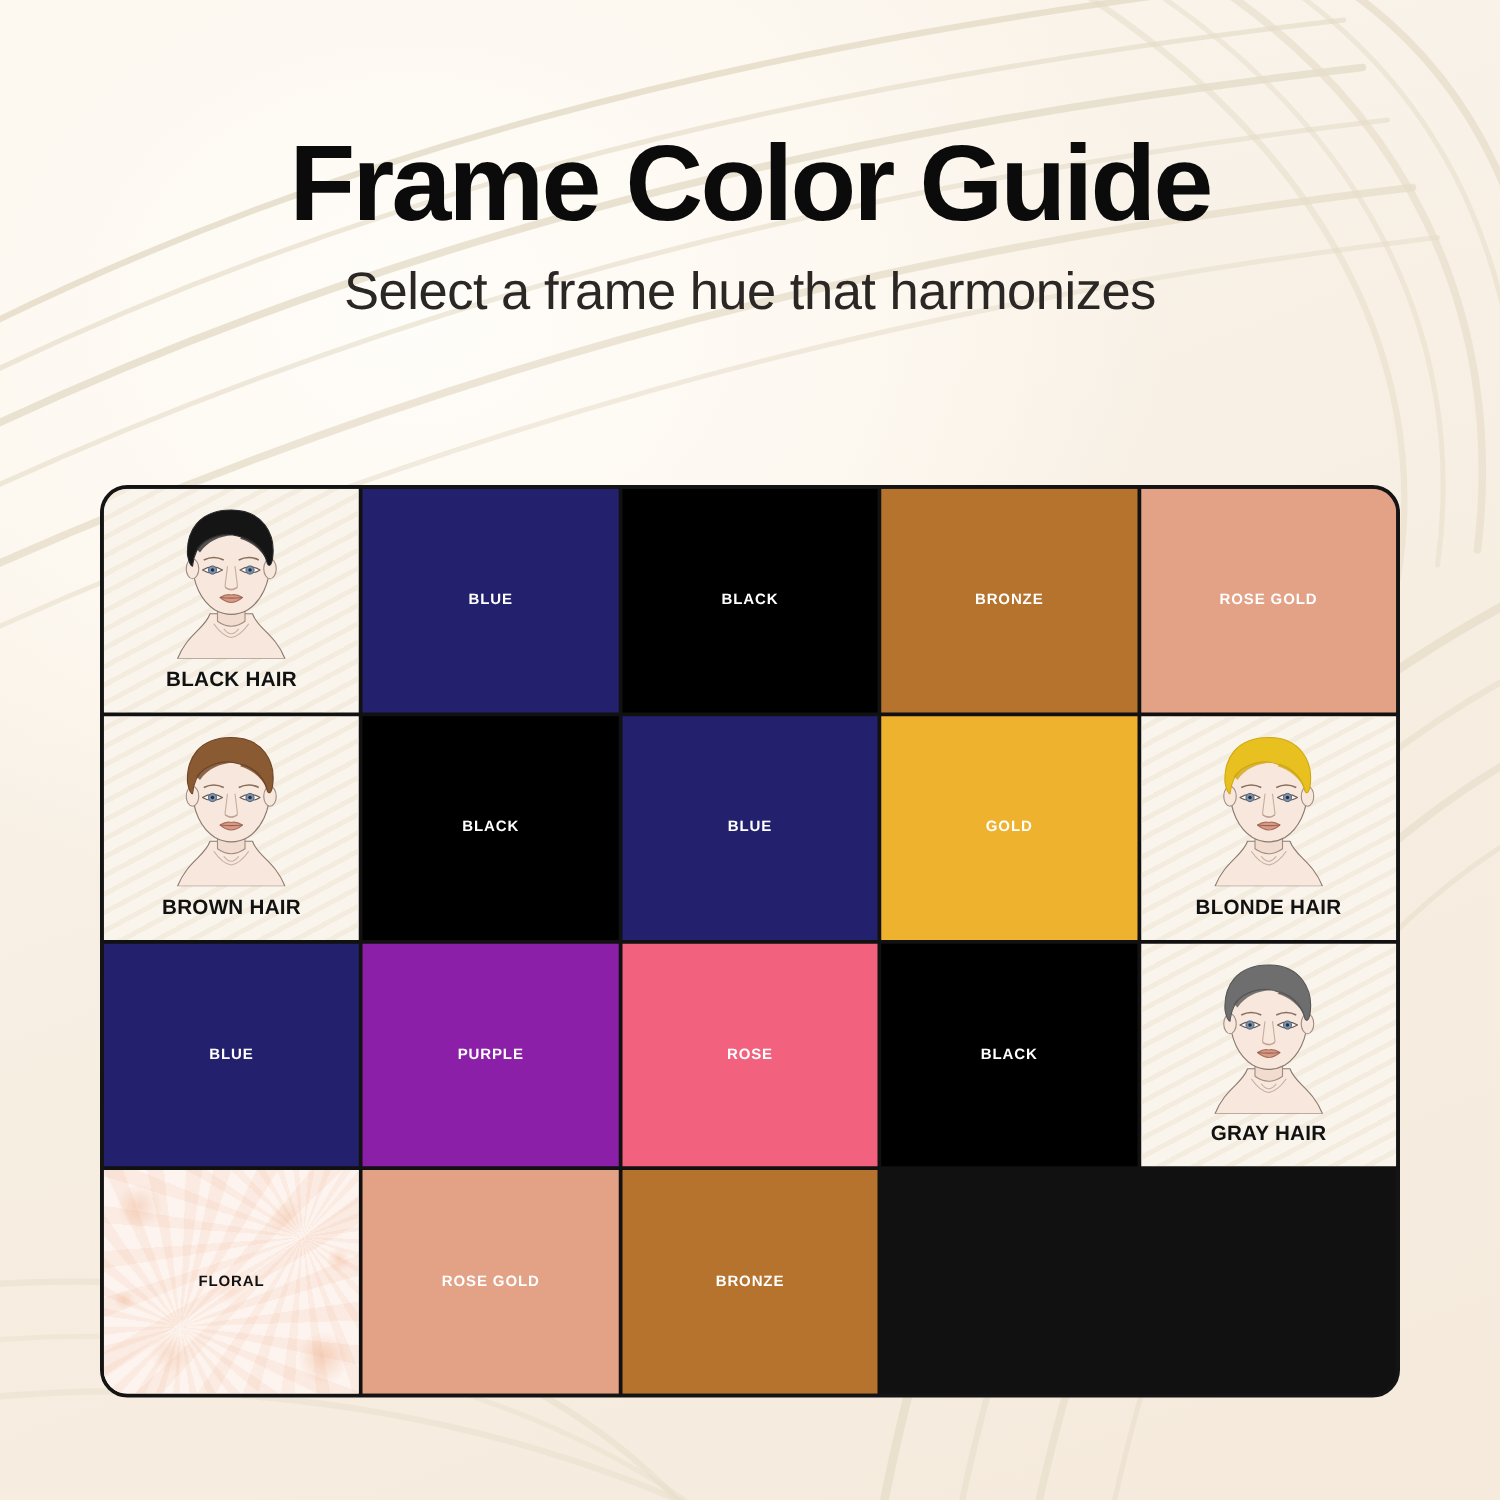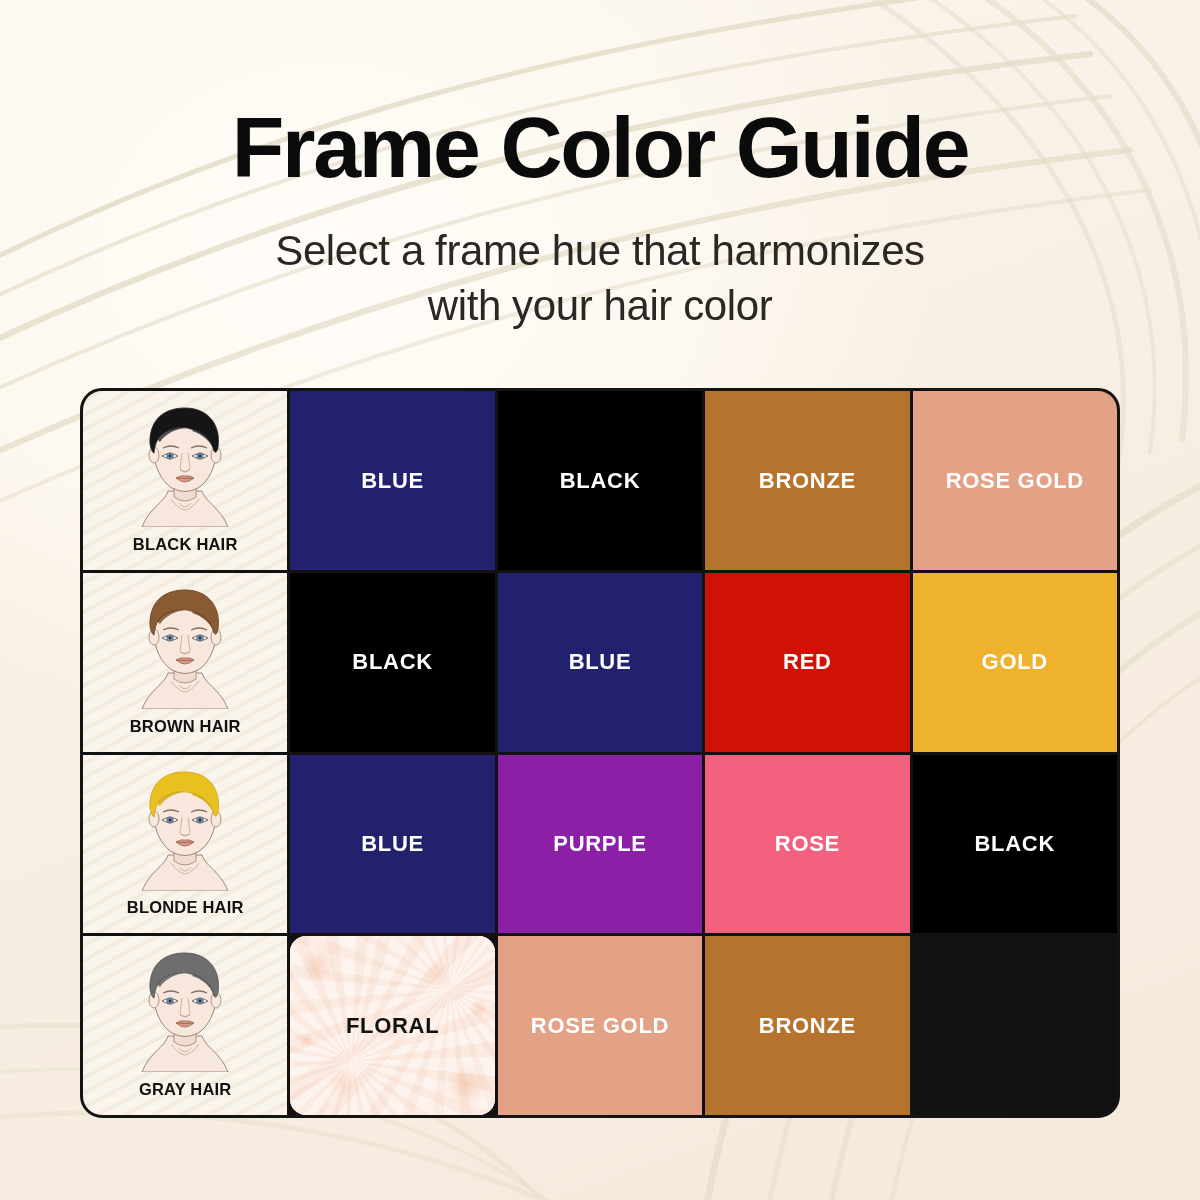--- a/index.html
+++ b/index.html
@@ -22,21 +22,21 @@
   }
 
   
   #header{ position:absolute; left:0; top:0; width:1200px; text-align:center; }
   #page-title{
     margin-top:104px;
     font-size:86px; font-weight:bold; letter-spacing:-2.2px;
     color:#0B0B0B; line-height:1.0;
   }
   #page-subtitle{
-    margin-top:34px;
+    margin-top:16px;
     font-size:42px; font-weight:normal; color:#2A2724;
     line-height:1.30; letter-spacing:-0.4px;
   }
 
   
   #grid-card{
     position:absolute; left:80px; top:388px;
     width:1040px; height:730px;
     border:3px solid #141414; border-radius:22px;
     overflow:hidden; background:#111;
@@ -61,21 +61,21 @@
   .face-wrap svg{ display:block; width:100%; height:100%; }
   .hair-label{
     position:absolute; left:0; right:0; bottom:16px;
     text-align:center; font-size:16.5px; font-weight:bold;
     letter-spacing:.2px; color:#111;
   }
 
   
   .swatch-label{
     position:relative; z-index:3; text-align:center; line-height:1.16;
-    font-size:22px; font-weight:bold; letter-spacing:.7px;
+    font-size:12px; font-weight:bold; letter-spacing:.7px;
   }
 
   
   .pat-floral{
     position:absolute; inset:0;
     background-color:#FDF4EF;
     background-image:
       radial-gradient(circle 26px at 14% 16%, rgba(233,150,104,.30), rgba(233,150,104,0) 70%),
       radial-gradient(circle 30px at 86% 84%, rgba(233,150,104,.34), rgba(233,150,104,0) 70%),
       radial-gradient(circle 22px at 72% 22%, rgba(236,168,128,.26), rgba(236,168,128,0) 70%),
@@ -135,21 +135,20 @@
       <path d="M -170 1050 C 160 980 430 1065 560 1220" stroke-width="5" opacity=".45"></path>
       <path d="M -170 1096 C 170 1022 450 1110 600 1240" stroke-width="4" opacity=".38"></path>
       <path d="M -170 1142 C 190 1066 480 1152 650 1255" stroke-width="5" opacity=".4"></path>
     </g>
   </svg>
 
   <div id="header">
     <div id="page-title">Frame Color Guide</div>
     <div id="page-subtitle">
       <div>Select a frame hue that harmonizes</div>
-      <div>with your hair color</div>
     </div>
   </div>
 
   <div id="grid-card">
       <div class="cell hair-cell">
         <div class="hair-streaks"></div>
      <div class="face-wrap">
 
   <svg viewBox="0 0 122 128" xmlns="http://www.w3.org/2000/svg">
     <g stroke="#6B5B52" stroke-width="0.9" fill="none" stroke-linejoin="round">
@@ -224,23 +223,20 @@
   </svg>
      </div>
      <div class="hair-label">BROWN HAIR</div>
       </div>
       <div class="cell swatch-cell" style="background: rgb(0, 0, 0);">
         <div class="swatch-label" style="color:#FFFFFF">BLACK</div>
       </div>
       <div class="cell swatch-cell" style="background: rgb(35, 33, 110);">
         <div class="swatch-label" style="color:#FFFFFF">BLUE</div>
       </div>
-      <div class="cell swatch-cell" style="background: rgb(208, 18, 6);">
-        <div class="swatch-label" style="color:#FFFFFF">RED</div>
-      </div>
       <div class="cell swatch-cell" style="background: rgb(239, 178, 46);">
         <div class="swatch-label" style="color:#FFFFFF">GOLD</div>
       </div>
       <div class="cell hair-cell">
         <div class="hair-streaks"></div>
      <div class="face-wrap">
 
   <svg viewBox="0 0 122 128" xmlns="http://www.w3.org/2000/svg">
     <g stroke="#6B5B52" stroke-width="0.9" fill="none" stroke-linejoin="round">
       <path d="M44 92 C40 104 26 108 18 128 L104 128 C96 108 82 104 78 92 Z" fill="#F7E7DC" stroke="#8C7A6E"></path>
@@ -308,21 +304,21 @@
       <circle cx="76" cy="57" r="1.4" fill="#22303F" stroke="none"></circle>
       <path d="M58 54 L56 70 Q58 73 61 73 Q64 73 66 70 L64 54" stroke="#C9AC9B"></path>
       <path d="M56 71 Q61 74 66 71" stroke="#BFA193"></path>
       <path d="M52 79 Q57 76 61 77 Q65 76 70 79 Q65 83 61 83 Q57 83 52 79 Z" fill="#D79A86" stroke="#A86F5C"></path>
       <path d="M52 79 Q61 80 70 79" stroke="#9C6250"></path>
     </g>
   </svg>
      </div>
      <div class="hair-label">GRAY HAIR</div>
       </div>
-      <div class="cell swatch-cell" style="background: rgb(253, 244, 239); border-radius: 16px;">
+      <div class="cell swatch-cell" style="background: rgb(253, 244, 239);">
         <div class="pat-floral"></div>
         <div class="swatch-label" style="color:#111111">FLORAL</div>
       </div>
       <div class="cell swatch-cell" style="background: rgb(227, 161, 134);">
         <div class="swatch-label" style="color:#FFFFFF">ROSE GOLD</div>
       </div>
       <div class="cell swatch-cell" style="background: rgb(181, 115, 46);">
         <div class="swatch-label" style="color:#FFFFFF">BRONZE</div>
       </div>
     </div>

